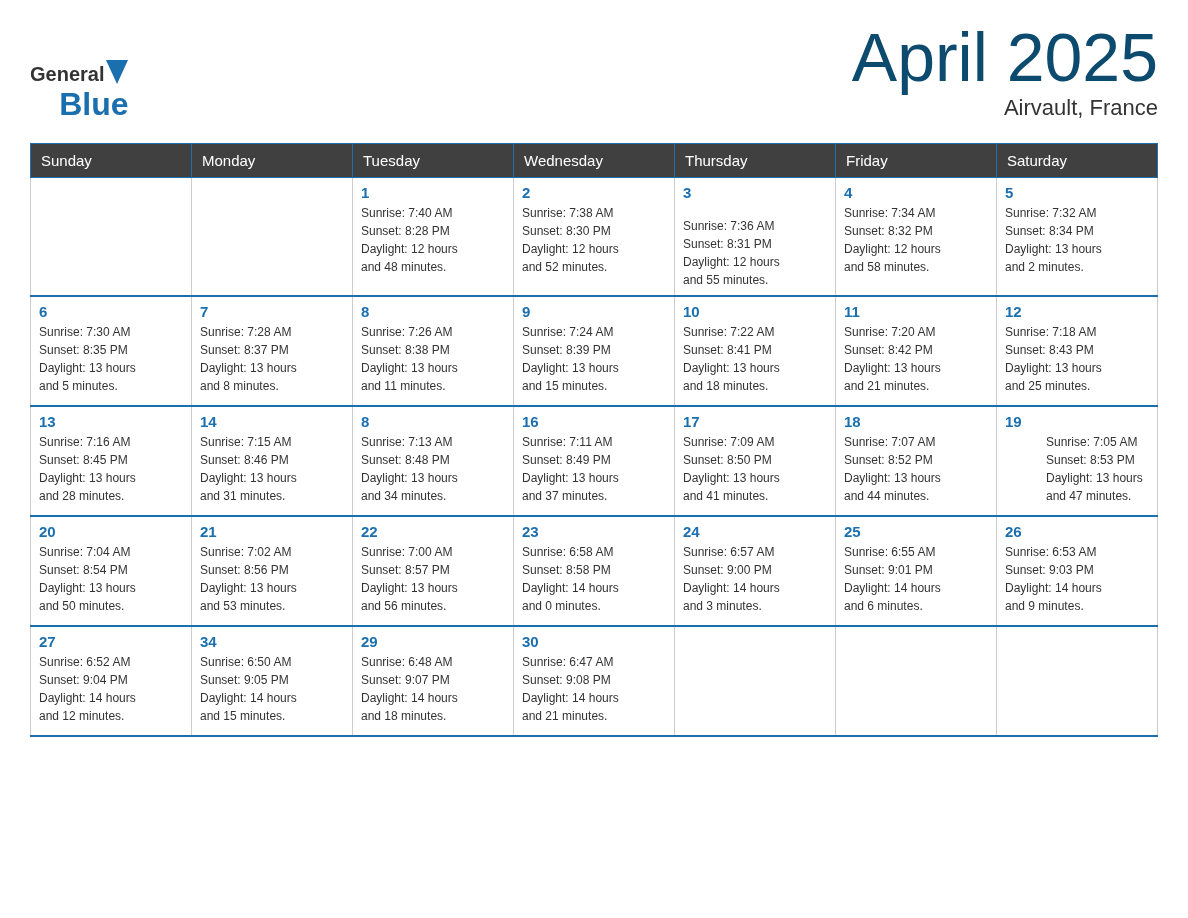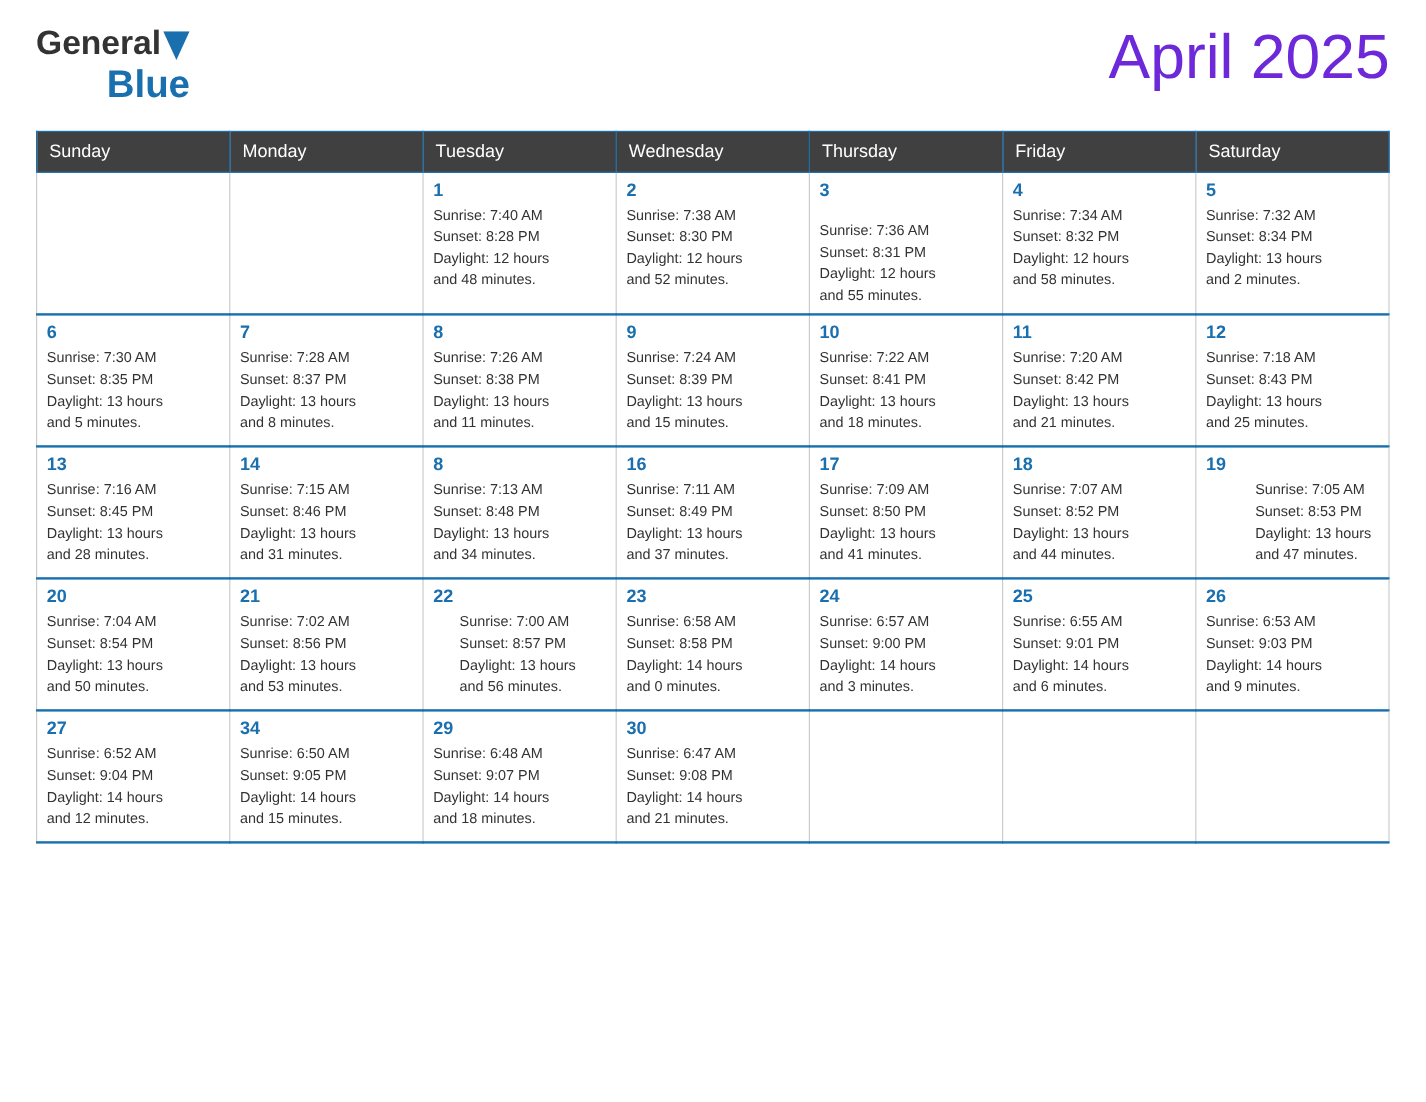--- a/index.html
+++ b/index.html
@@ -10,23 +10,24 @@
       min-height: 918px;
       padding: 20px 30px;
     }
     .header {
       display: flex;
       justify-content: space-between;
       align-items: flex-start;
       margin-bottom: 20px;
     }
     .logo-text-general {
-      font-size: 28px;
+      font-size: 20px;
       font-weight: bold;
       color: #333;
+      margin-top: 43px;
     }
     .logo-text-blue {
       font-size: 32px;
       font-weight: bold;
       color: #1a6faf;
     }
     .logo-wrapper {
       display: flex;
       flex-direction: column;
     }
@@ -35,23 +36,23 @@
       align-items: flex-end;
     }
     .logo-bottom {
       display: flex;
       justify-content: flex-end;
     }
     .title-section {
       text-align: right;
     }
     .title-section h1 {
-      font-size: 52px;
+      font-size: 68px;
       font-weight: normal;
-      color: #6d28d9;
+      color: #0c4a6e;
       line-height: 1.1;
     }
     .title-section h2 {
       font-size: 22px;
       font-weight: normal;
       color: #333;
     }
     table {
       width: 100%;
       border-collapse: collapse;
@@ -103,20 +104,21 @@
       <svg width="22" height="24" viewBox="0 0 22 24" style="margin-left:2px;margin-bottom:2px;">
         <polygon points="0,0 22,0 11,24" fill="#1a6faf"></polygon>
       </svg>
     </div>
     <div class="logo-bottom">
       <span class="logo-text-blue">Blue</span>
     </div>
   </div>
   <div class="title-section">
     <h1>April 2025</h1>
+    <h2>Airvault, France</h2>
   </div>
 </div>
 
 <table>
   <thead>
     <tr>
 
     <th>Sunday</th>
         <th>Monday</th>
         <th>Tuesday</th>
@@ -279,21 +281,21 @@
         </td>
         <td>
           <span class="day-number">21</span>
           <div class="day-info" style="white-space: pre-line;">Sunrise: 7:02 AM
 Sunset: 8:56 PM
 Daylight: 13 hours
 and 53 minutes.</div>
         </td>
         <td>
           <span class="day-number">22</span>
-          <div class="day-info" style="white-space: pre-line; margin-left: 22px;">Sunrise: 7:00 AM
+          <div class="day-info" style="white-space: pre-line;">Sunrise: 7:00 AM
 Sunset: 8:57 PM
 Daylight: 13 hours
 and 56 minutes.</div>
         </td>
         <td>
           <span class="day-number">23</span>
           <div class="day-info" style="white-space: pre-line;">Sunrise: 6:58 AM
 Sunset: 8:58 PM
 Daylight: 14 hours
 and 0 minutes.</div>

